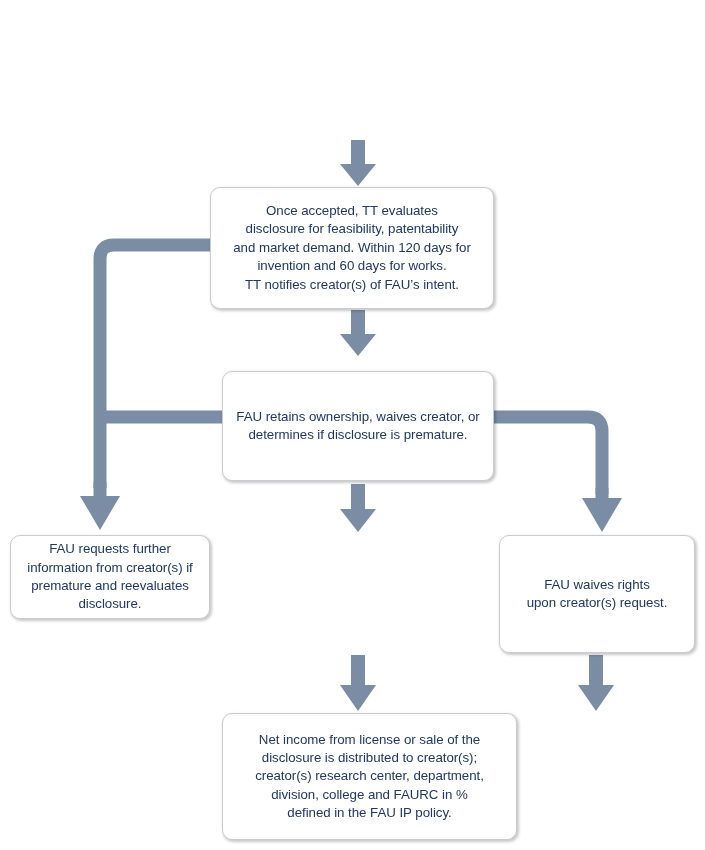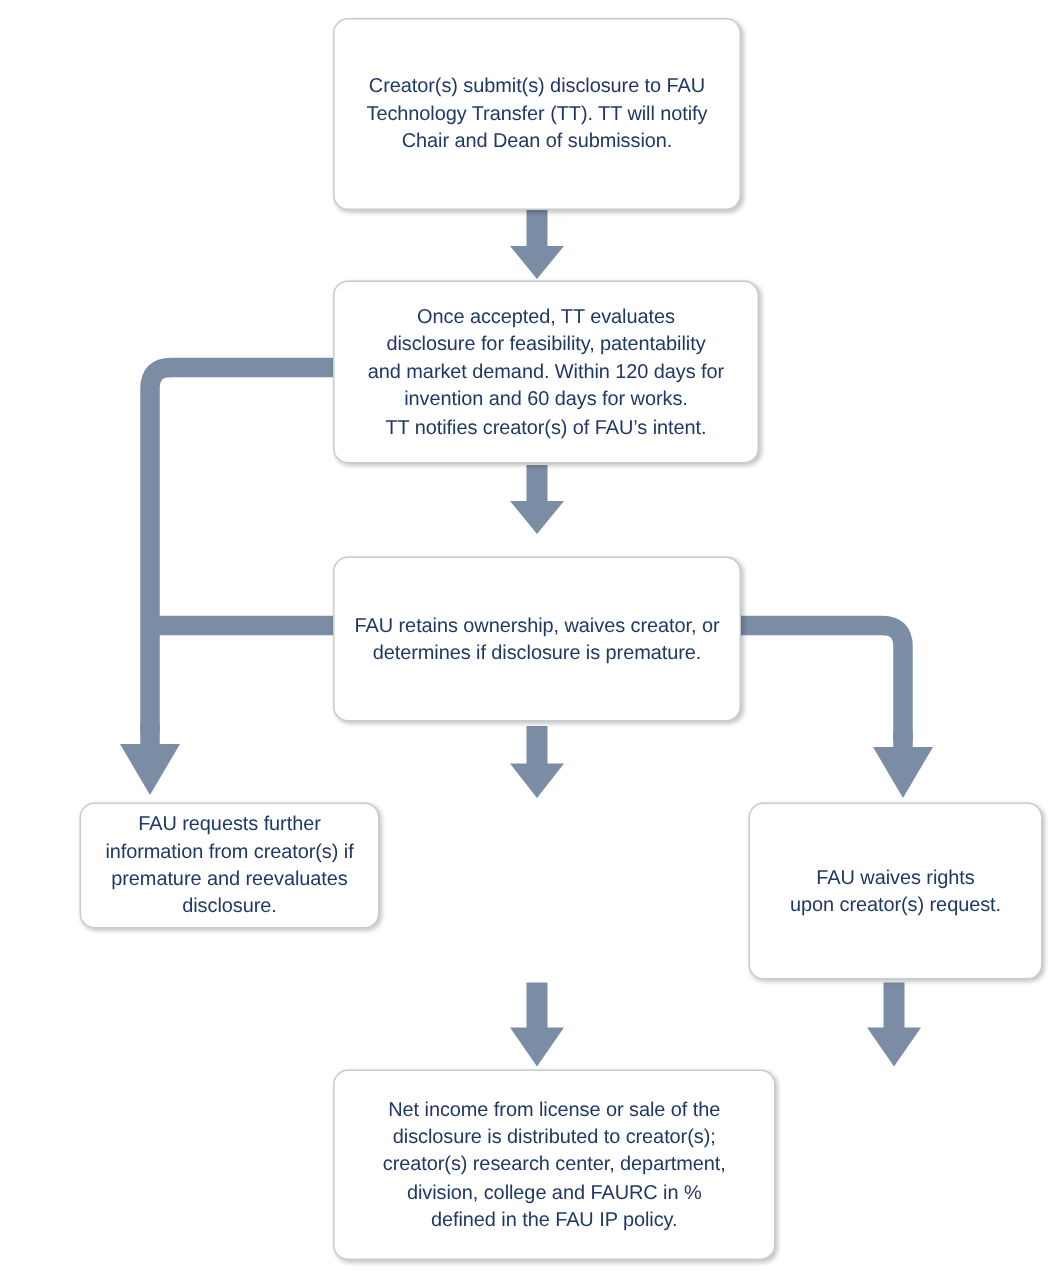--- a/index.html
+++ b/index.html
@@ -94,40 +94,35 @@
     </svg>
   </div>
 
   <div class="connector" style="left:578px; top:655px; width:36px; height:58px;">
     <svg width="36" height="58" viewBox="0 0 36 58">
       <rect x="11" y="0" width="14" height="32" fill="#7b8da4"></rect>
       <polygon points="18,56 0,30 36,30" fill="#7b8da4"></polygon>
     </svg>
   </div>
 
-  <div class="node" style="left:222px; top:12px; width:272px; height:128px;">
-    <span class="node-text">Creator(s) submit(s) disclosure to FAU
-Technology Transfer (TT). TT will notify
-Chair and Dean of submission.</span>
-  </div>
 
-  <div class="node" style="left:222px; top:187px; width:284px; height:122px;">
+  <div class="node" style="left:210px; top:187px; width:284px; height:122px;">
     <span class="node-text">Once accepted, TT evaluates
 disclosure for feasibility, patentability
 and market demand. Within 120 days for
 invention and 60 days for works.
 TT notifies creator(s) of FAU’s intent.</span>
   </div>
 
   <div class="node" style="left:222px; top:371px; width:272px; height:110px;">
     <span class="node-text">FAU retains ownership, waives creator, or
 determines if disclosure is premature.</span>
   </div>
 
-  <div class="node" style="left:10px; top:535px; width:200px; height:84px;margin-left:43px;">
+  <div class="node" style="left:10px; top:535px; width:200px; height:84px;">
     <span class="node-text">FAU requests further
 information from creator(s) if
 premature and reevaluates
 disclosure.</span>
   </div>
 
 
   <div class="node" style="left:499px; top:535px; width:196px; height:118px;">
     <span class="node-text">FAU waives rights
 upon creator(s) request.</span>

